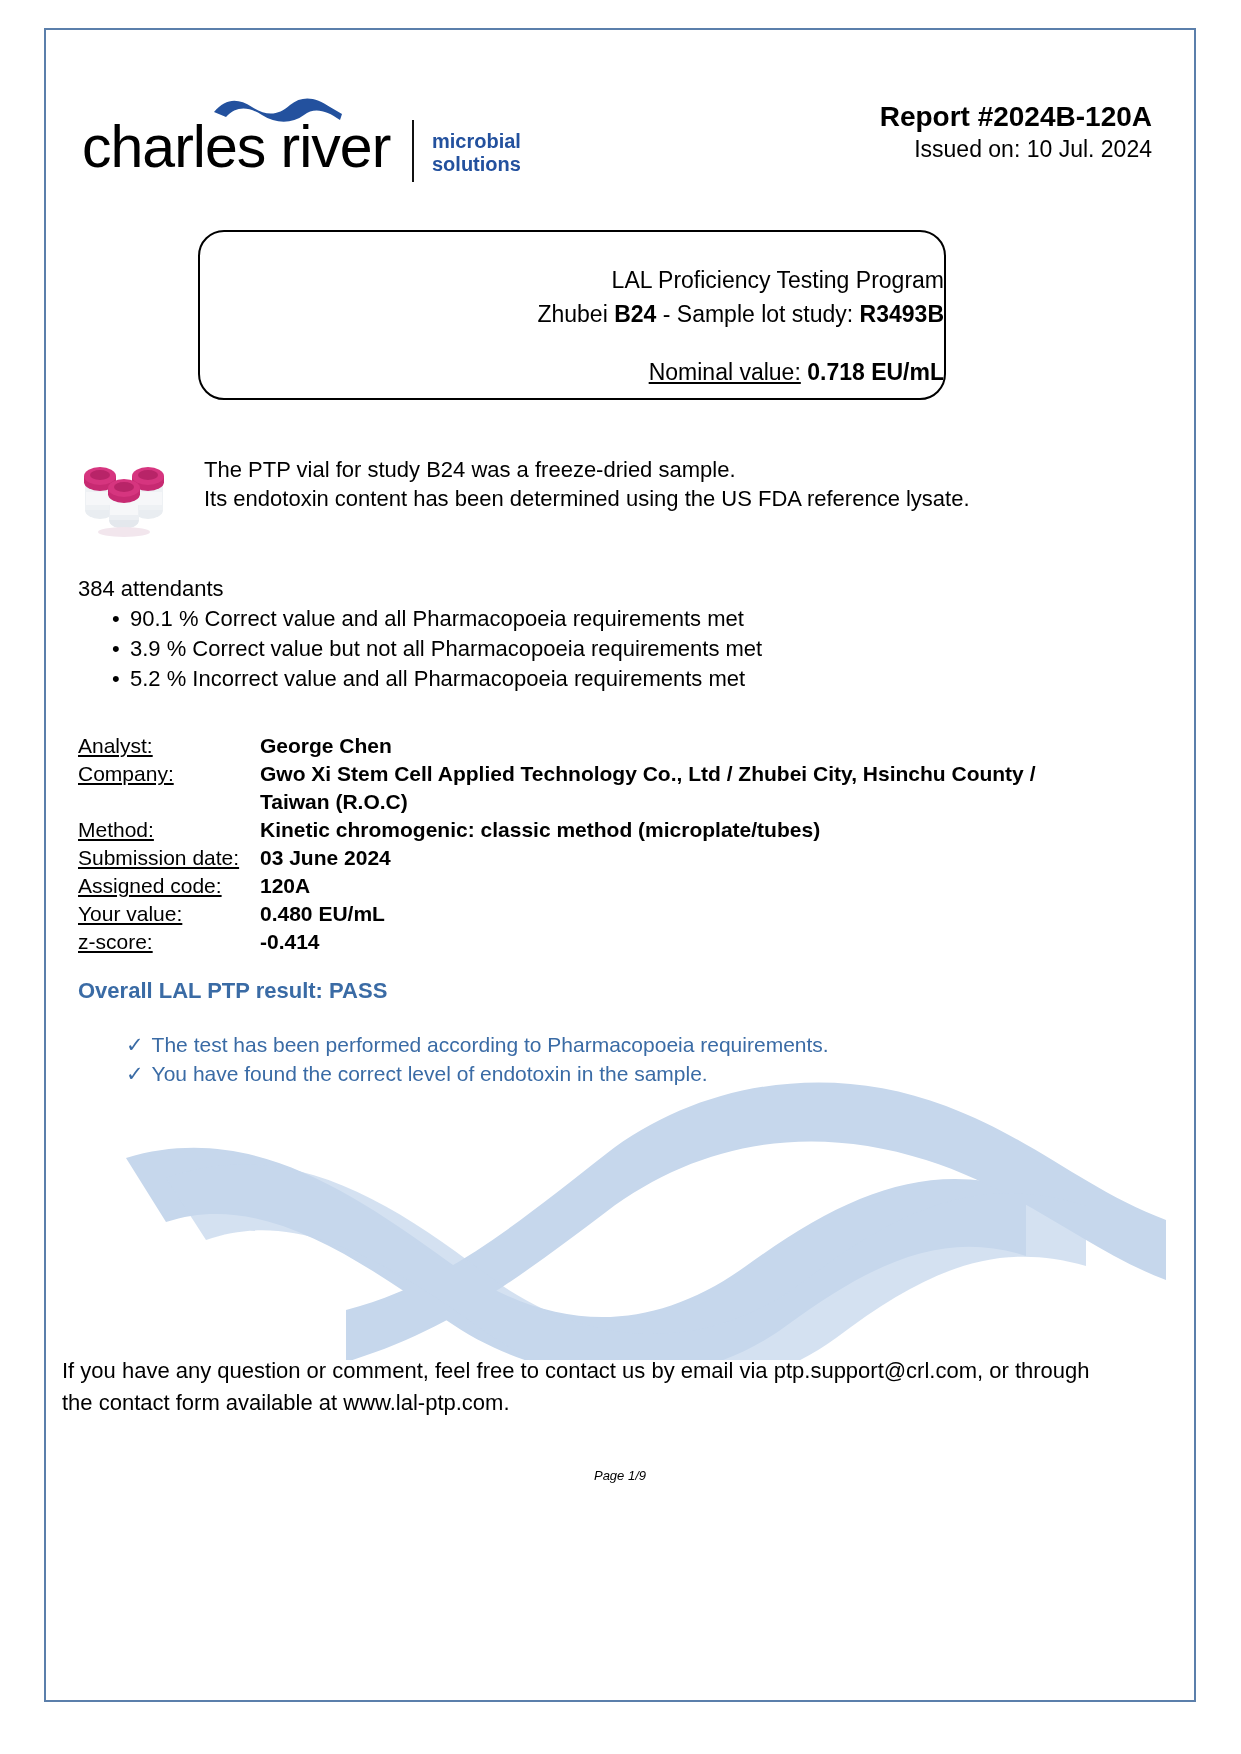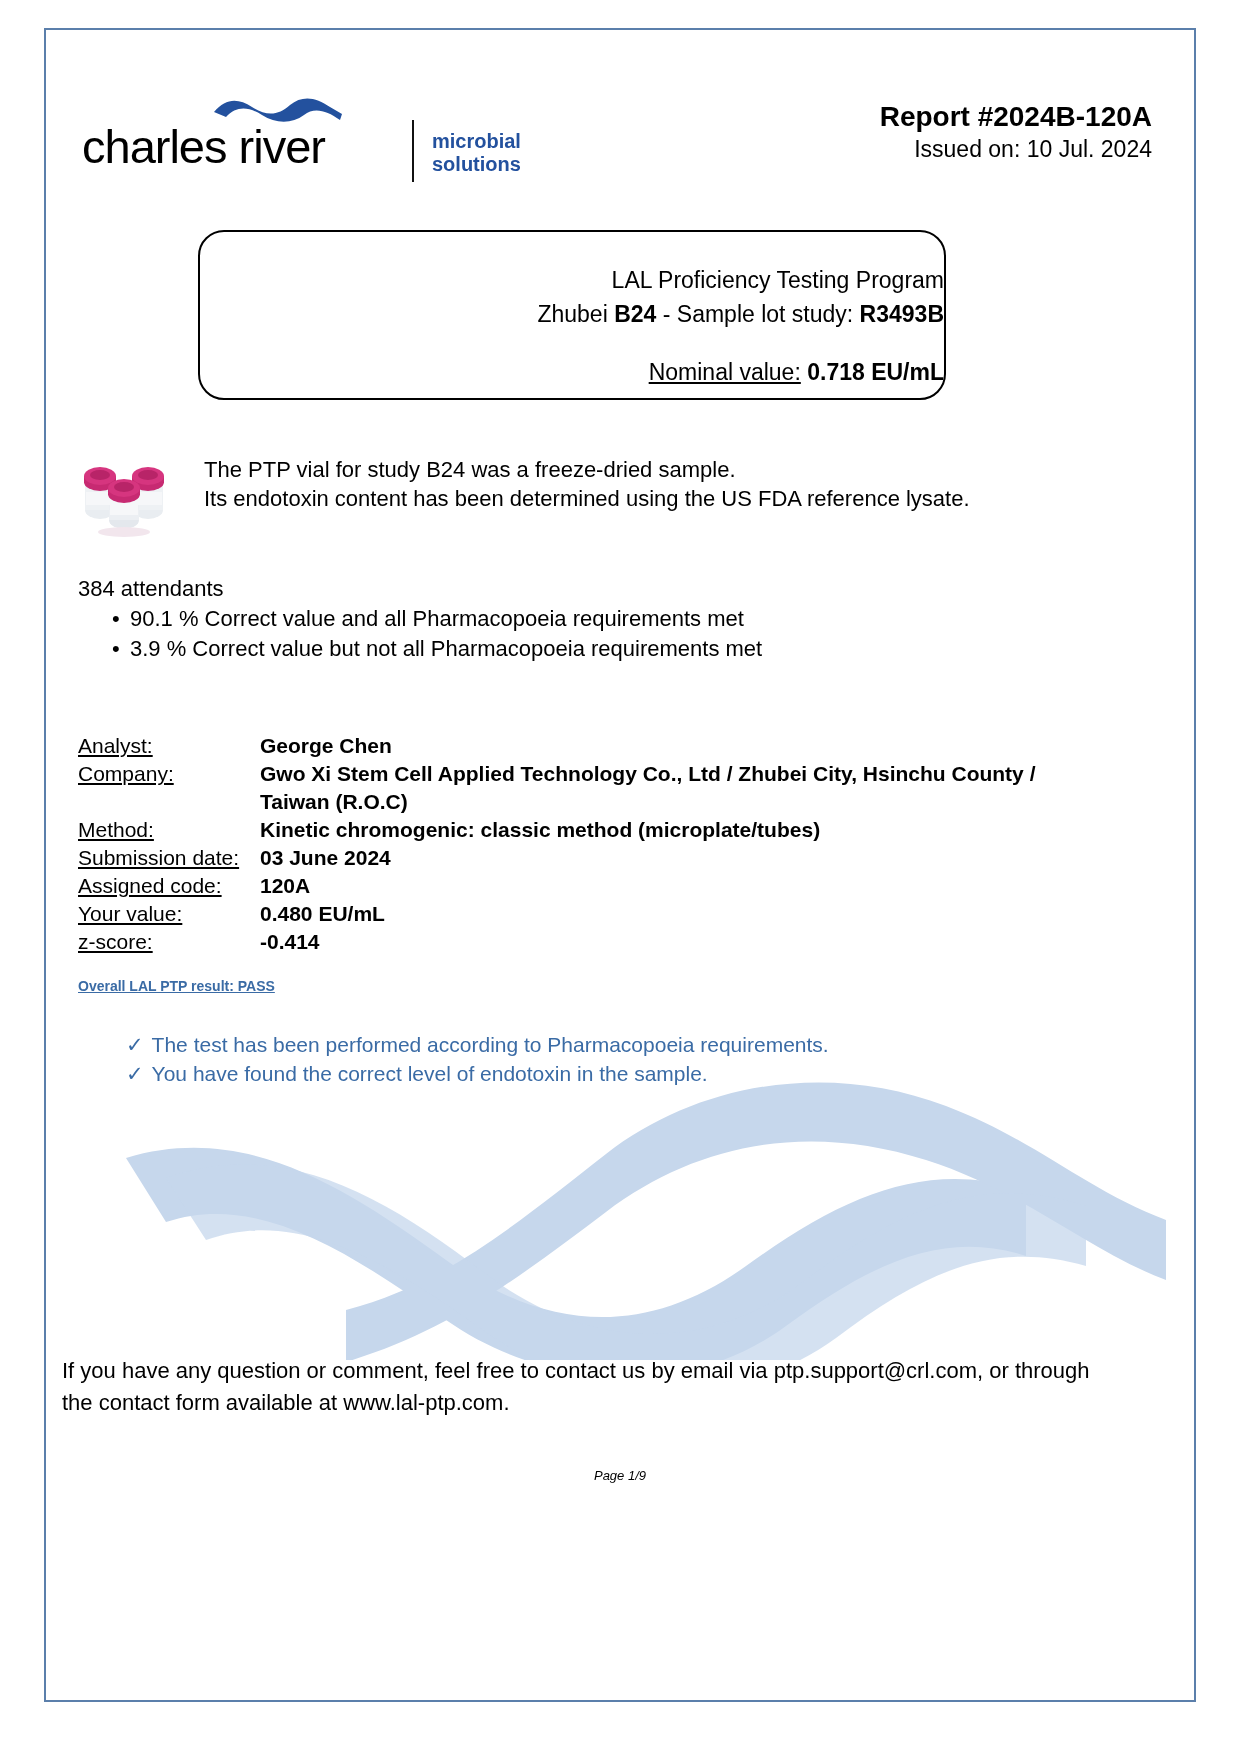--- a/index.html
+++ b/index.html
@@ -46,21 +46,21 @@
     position: absolute;
     left: 130px;
     top: 0px;
     width: 132px;
     height: 26px;
   }
   .logo-text {
     position: absolute;
     left: 0px;
     top: 18px;
-    font-size: 47px;
+    font-size: 59px;
     line-height: 62px;
     letter-spacing: -1px;
     color: #000000;
     font-family: "Liberation Sans", sans-serif;
     white-space: nowrap;
   }
   .logo-divider {
     position: absolute;
     left: 330px;
     top: 22px;
@@ -180,24 +180,23 @@
     font-weight: bold;
     flex: 1 1 auto;
   }
   .details .row.wrap .val { line-height: 28px; }
 
   
   .result-head {
     position: absolute;
     left: 32px;
     top: 948px;
-    font-size: 14px;
+    font-size: 22px;
     font-weight: bold;
     color: #3a6ba5;
-    text-decoration: underline;
   }
   .result-list {
     position: absolute;
     left: 80px;
     top: 1000px;
     font-size: 21px;
     line-height: 29px;
     color: #3a6ba5;
   }
   .result-list .chk { margin-right: 8px; }
@@ -295,20 +294,21 @@
   <div class="sample-text">
     <div>The PTP vial for study B24 was a freeze-dried sample.</div>
     <div>Its endotoxin content has been determined using the US FDA reference lysate.</div>
   </div>
 
   <div class="attendants">
     <div>384 attendants</div>
     <ul>
       <li>90.1 % Correct value and all Pharmacopoeia requirements met</li>
       <li>3.9 % Correct value but not all Pharmacopoeia requirements met</li>
+      <li>5.2 % Incorrect value and all Pharmacopoeia requirements met</li>
     </ul>
   </div>
 
   <div class="details">
     <div class="row">
       <div class="lbl">Analyst:</div>
       <div class="val">George Chen</div>
     </div>
     <div class="row wrap">
       <div class="lbl">Company:</div>

